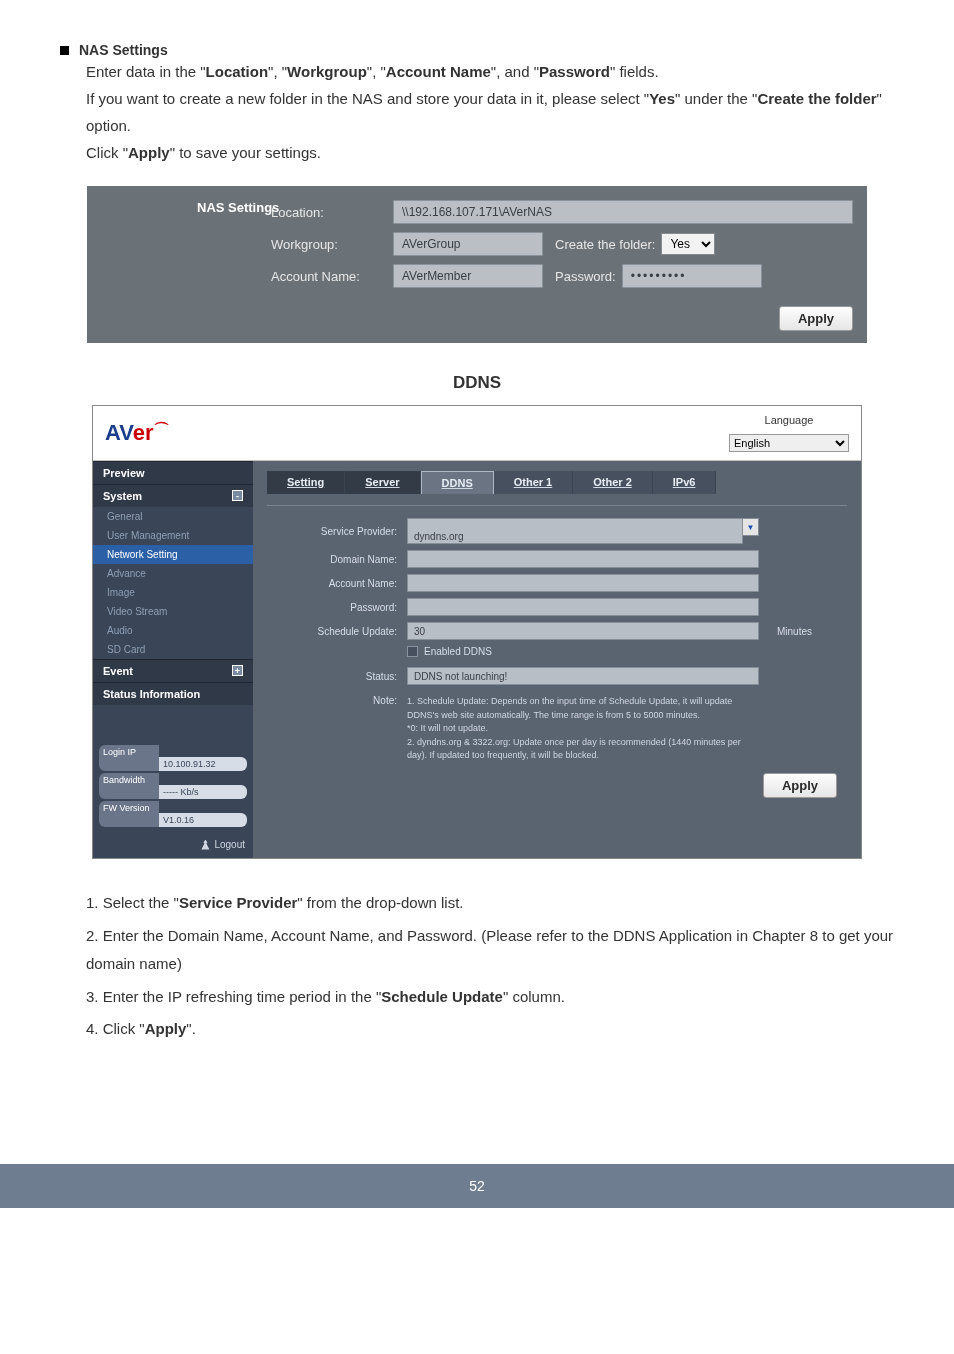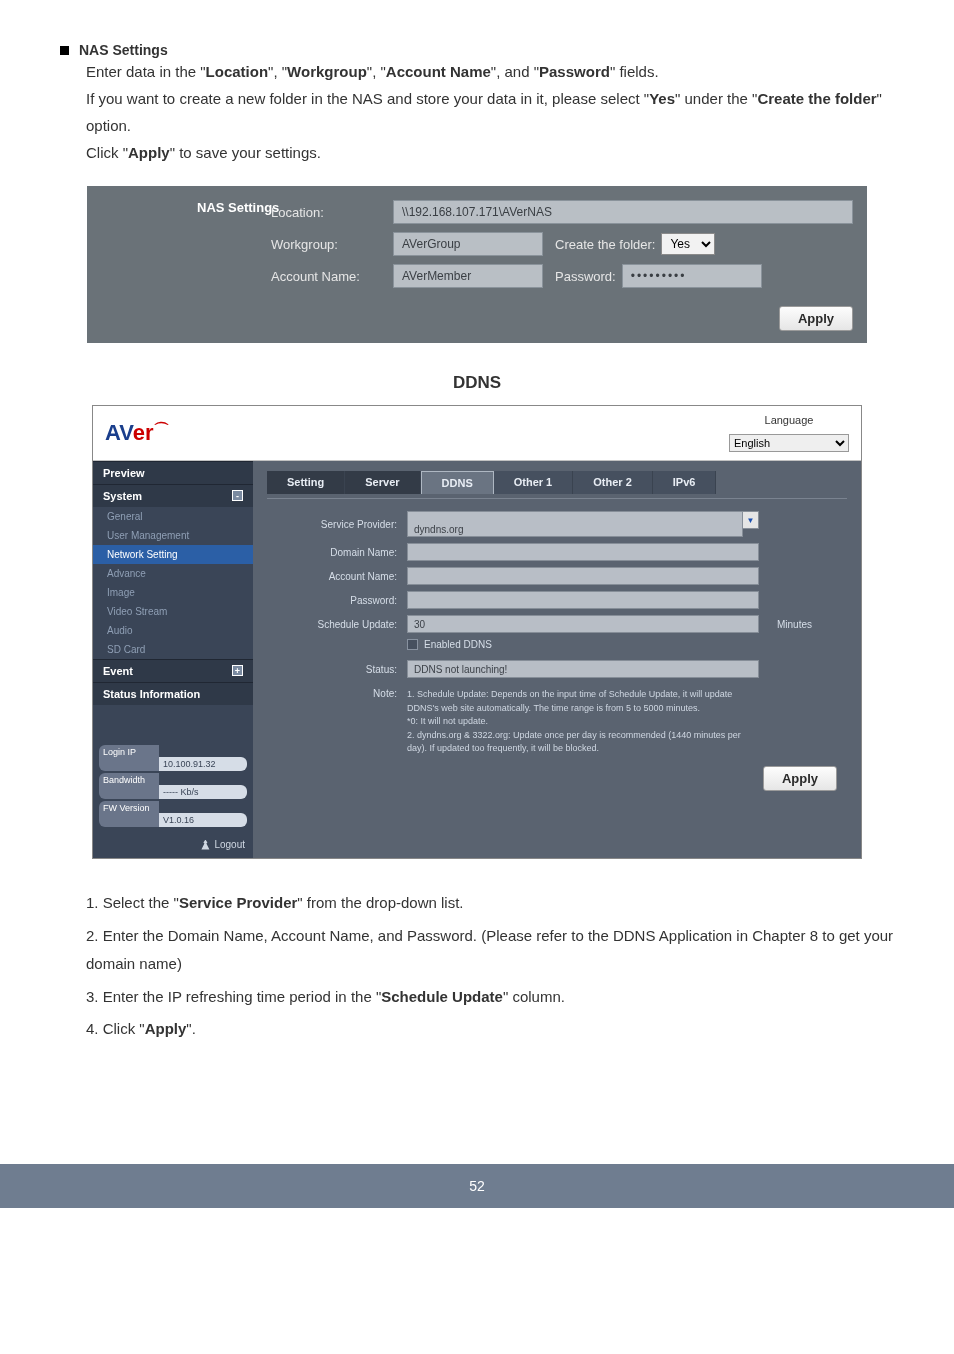--- a/index.html
+++ b/index.html
@@ -42,21 +42,21 @@
   .sb-collapse { width:11px; height:11px; background:#7a8aa0; border:1px solid #fff; display:inline-flex; align-items:center; justify-content:center; font-size:9px; color:#fff; }
   .sb-item { padding: 4px 14px; color: #8f9fb5; font-size: 10px; cursor: pointer; }
   .sb-item.active { background: #2b5fa6; color: #fff; }
   .sb-info { margin-top: 40px; padding: 0 6px 6px 6px; }
   .info-row { display: flex; font-size: 9px; margin-bottom: 2px; }
   .info-l { background: #6a758a; color: #fff; width: 60px; padding: 2px 4px; border-radius: 6px 0 0 6px; }
   .info-r { background: #d6dde7; color: #3a4557; flex: 1; padding: 2px 4px; border-radius: 0 6px 6px 0; margin-top: 12px; }
   .logout-row { text-align: right; color: #cfd7e2; font-size: 10px; padding: 4px 8px 8px 0; display:flex; justify-content:flex-end; align-items:center; gap:4px;}
   .person-ic { width:10px; height:10px; background:#cfd7e2; clip-path: polygon(50% 0, 70% 30%, 60% 40%, 90% 100%, 10% 100%, 40% 40%, 30% 30%); }
   .main { flex: 1; background: #5a6370; padding: 10px 14px 14px 14px; color: #cfd7e2; }
-  .tabs { display: flex; gap: 0; margin-bottom: 4px; }
+  .tabs { display: flex; gap: 0; margin-bottom: 11px; text-decoration: underline; }
   .tab { background: #46505f; color: #e8edf4; padding: 5px 20px; font-size: 11px; font-weight: bold; border-right: 1px solid #3a4350; cursor:pointer;}
   .tab.dark { background: #333b47; }
   .tab.active { background: #6a7482; border: 1px solid #aeb7c2; border-bottom: none; }
   .form-area { background: #5a6370; padding: 12px 10px 8px 10px; border-top: 1px solid #7a8390; }
   .frow { display: flex; align-items: center; margin-bottom: 6px; gap: 10px; }
   .flabel { width: 120px; text-align: right; color: #d6dee8; font-size: 10px; }
   .finput { flex: 1; height: 18px; background: #b8bec6; border: 1px solid #868e98; font-size: 10px; padding: 0 6px; color: #3c4148; }
   .fselect-wrap { display:flex; flex:1; }
   .fselect { flex:1; height: 18px; background: #b8bec6; border: 1px solid #868e98; font-size: 10px; padding: 12px 6px; color: #3c4148; }
   .dd-arrow { width:16px; height:18px; background:#e5e5e5; border:1px solid #868e98; border-left:none; display:flex; align-items:center; justify-content:center; color:#1a4fb0; font-size:8px;}

